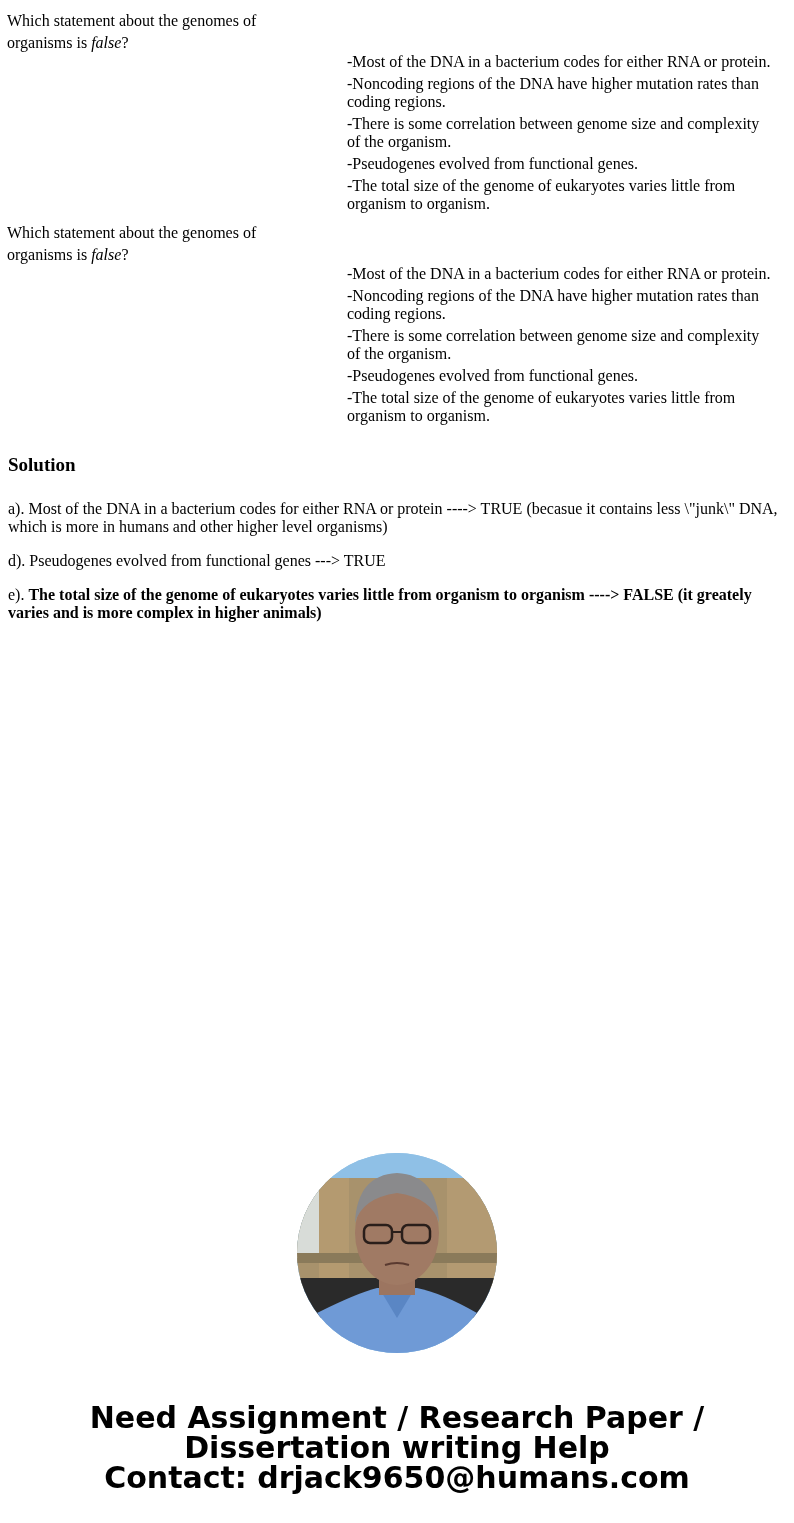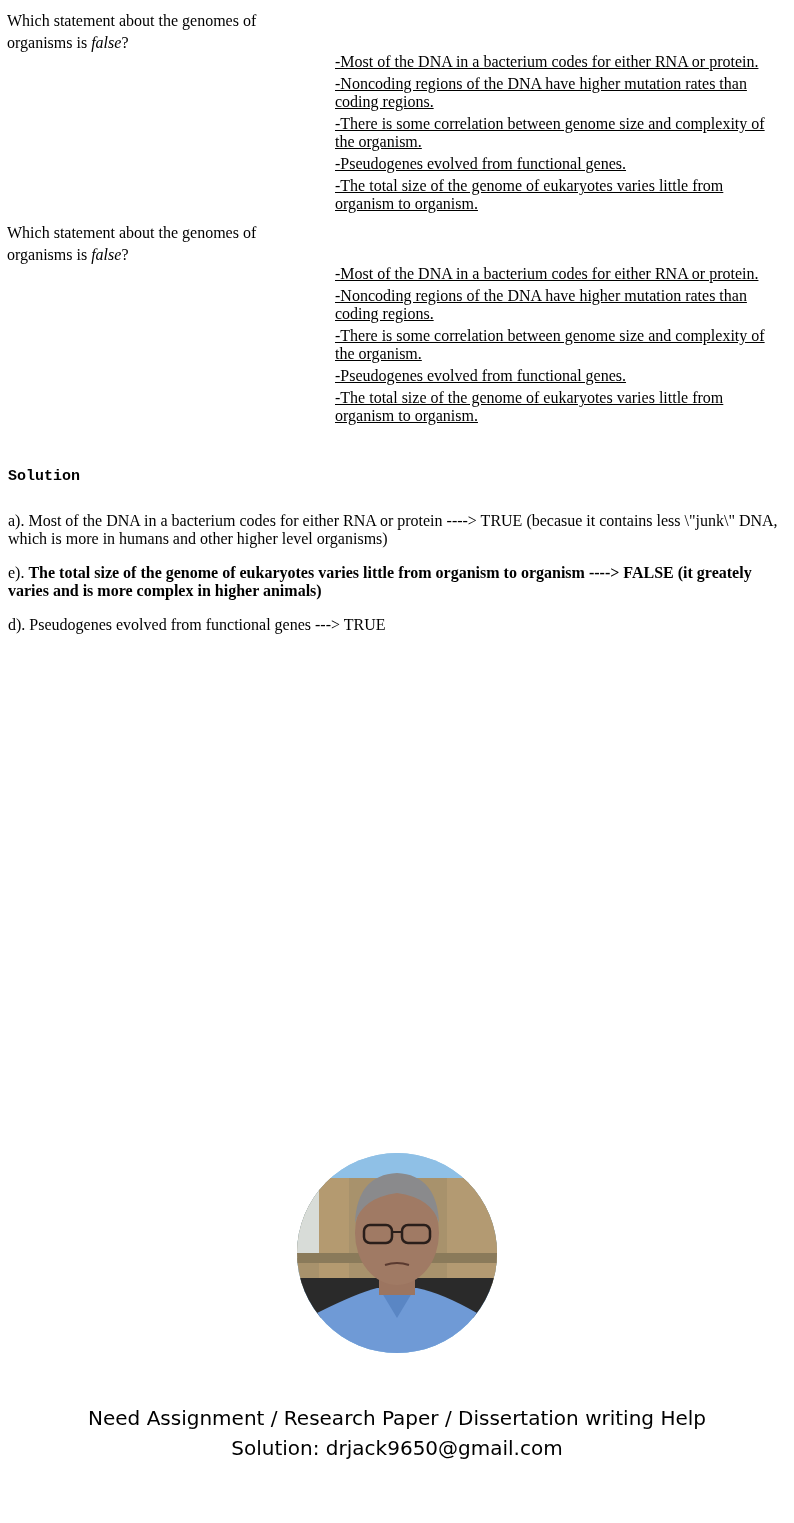--- a/index.html
+++ b/index.html
@@ -11,22 +11,21 @@
       overflow: hidden;
     }
     body {
       font-family: "Liberation Serif", serif;
       font-size: 16px;
       color: #000;
       position: relative;
     }
     .opt {
       line-height: 18px;
-      margin: 0 0 4px 0;
-      text-decoration: underline;
+      margin: 0 0 4px 12px;
     }
     .options-wrap {
       position: absolute;
       left: 335px;
       width: 440px;
     }
     #opts1 { top: 53px; }
     #opts2 { top: 265px; }
     .question {
       position: absolute;
@@ -36,25 +35,24 @@
     }
     #question1 { top: 10px; }
     #question2 { top: 222px; }
     .solution {
       position: absolute;
       left: 8px;
       top: 450px;
       width: 778px;
     }
     .solution h3 {
-      font-size: 15px;
+      font-size: 19px;
       font-weight: bold;
-      margin: 16px 0 24px 0;
+      margin: 4px 0 24px 0;
       line-height: 22px;
-      font-family: Liberation Mono, monospace;
     }
     .solution p {
       margin: 12px 0 16px 0;
       line-height: 18px;
     }
     .avatar {
       position: absolute;
       left: 297px;
       top: 1153px;
       width: 200px;
@@ -63,22 +61,22 @@
       overflow: hidden;
       background: #8fc0e6;
     }
     .promo {
       position: absolute;
       left: 0;
       top: 1403px;
       width: 794px;
       text-align: center;
       font-family: "DejaVu Sans", sans-serif;
-      font-weight: normal;
-      font-size: 20px;
+      font-weight: bold;
+      font-size: 30px;
       line-height: 30px;
       color: #000;
     }
   </style>
 </head>
 <body>
 
 <div class="question" id="question1">
   <span>Which statement about the genomes of organisms is </span><i>false</i><span>?</span>
 </div>
@@ -97,22 +95,22 @@
   <div class="opt">-Most of the DNA in a bacterium codes for either RNA or protein.</div>
   <div class="opt">-Noncoding regions of the DNA have higher mutation rates than coding regions.</div>
   <div class="opt">-There is some correlation between genome size and complexity of the organism.</div>
   <div class="opt">-Pseudogenes evolved from functional genes.</div>
   <div class="opt">-The total size of the genome of eukaryotes varies little from organism to organism.</div>
 </div>
 
 <div class="solution">
   <h3>Solution</h3>
   <p><span>a). Most of the DNA in a bacterium codes for either RNA or protein ----&gt; TRUE (becasue it contains less \"junk\" DNA, which is more in humans and other higher level organisms)</span></p>
+  <p><span>d). Pseudogenes evolved from functional genes ---&gt; TRUE</span></p>
   <p><span>e). </span><b>The total size of the genome of eukaryotes varies little from organism to organism ----&gt; FALSE (it greately varies and is more complex in higher animals)</b></p>
-  <p><span>d). Pseudogenes evolved from functional genes ---&gt; TRUE</span></p>
 </div>
 
 <div class="avatar">
   <svg width="200" height="200" viewBox="0 0 200 200">
     <rect x="0" y="0" width="200" height="200" fill="#8fc0e6"></rect>
 
     <rect x="0" y="25" width="200" height="110" fill="#a8926c"></rect>
     <rect x="0" y="25" width="22" height="80" fill="#d8dcd8"></rect>
     <rect x="22" y="25" width="30" height="110" fill="#b49a70"></rect>
     <rect x="150" y="25" width="50" height="110" fill="#b39a72"></rect>
@@ -132,14 +130,14 @@
     <rect x="67" y="72" width="28" height="18" rx="6" fill="none" stroke="#2a1e1a" stroke-width="2.5"></rect>
     <rect x="105" y="72" width="28" height="18" rx="6" fill="none" stroke="#2a1e1a" stroke-width="2.5"></rect>
     <line x1="95" y1="79" x2="105" y2="79" stroke="#2a1e1a" stroke-width="2"></line>
 
     <path d="M88 112 Q100 108 112 112" stroke="#5a3a30" stroke-width="2" fill="none"></path>
   </svg>
 </div>
 
 <div class="promo">
   <div>Need Assignment / Research Paper / Dissertation writing Help</div>
-  <div>Solution: drjack9650@gmail.com</div>
+  <div>Contact: drjack9650@humans.com</div>
 </div>
 
 </body></html>

